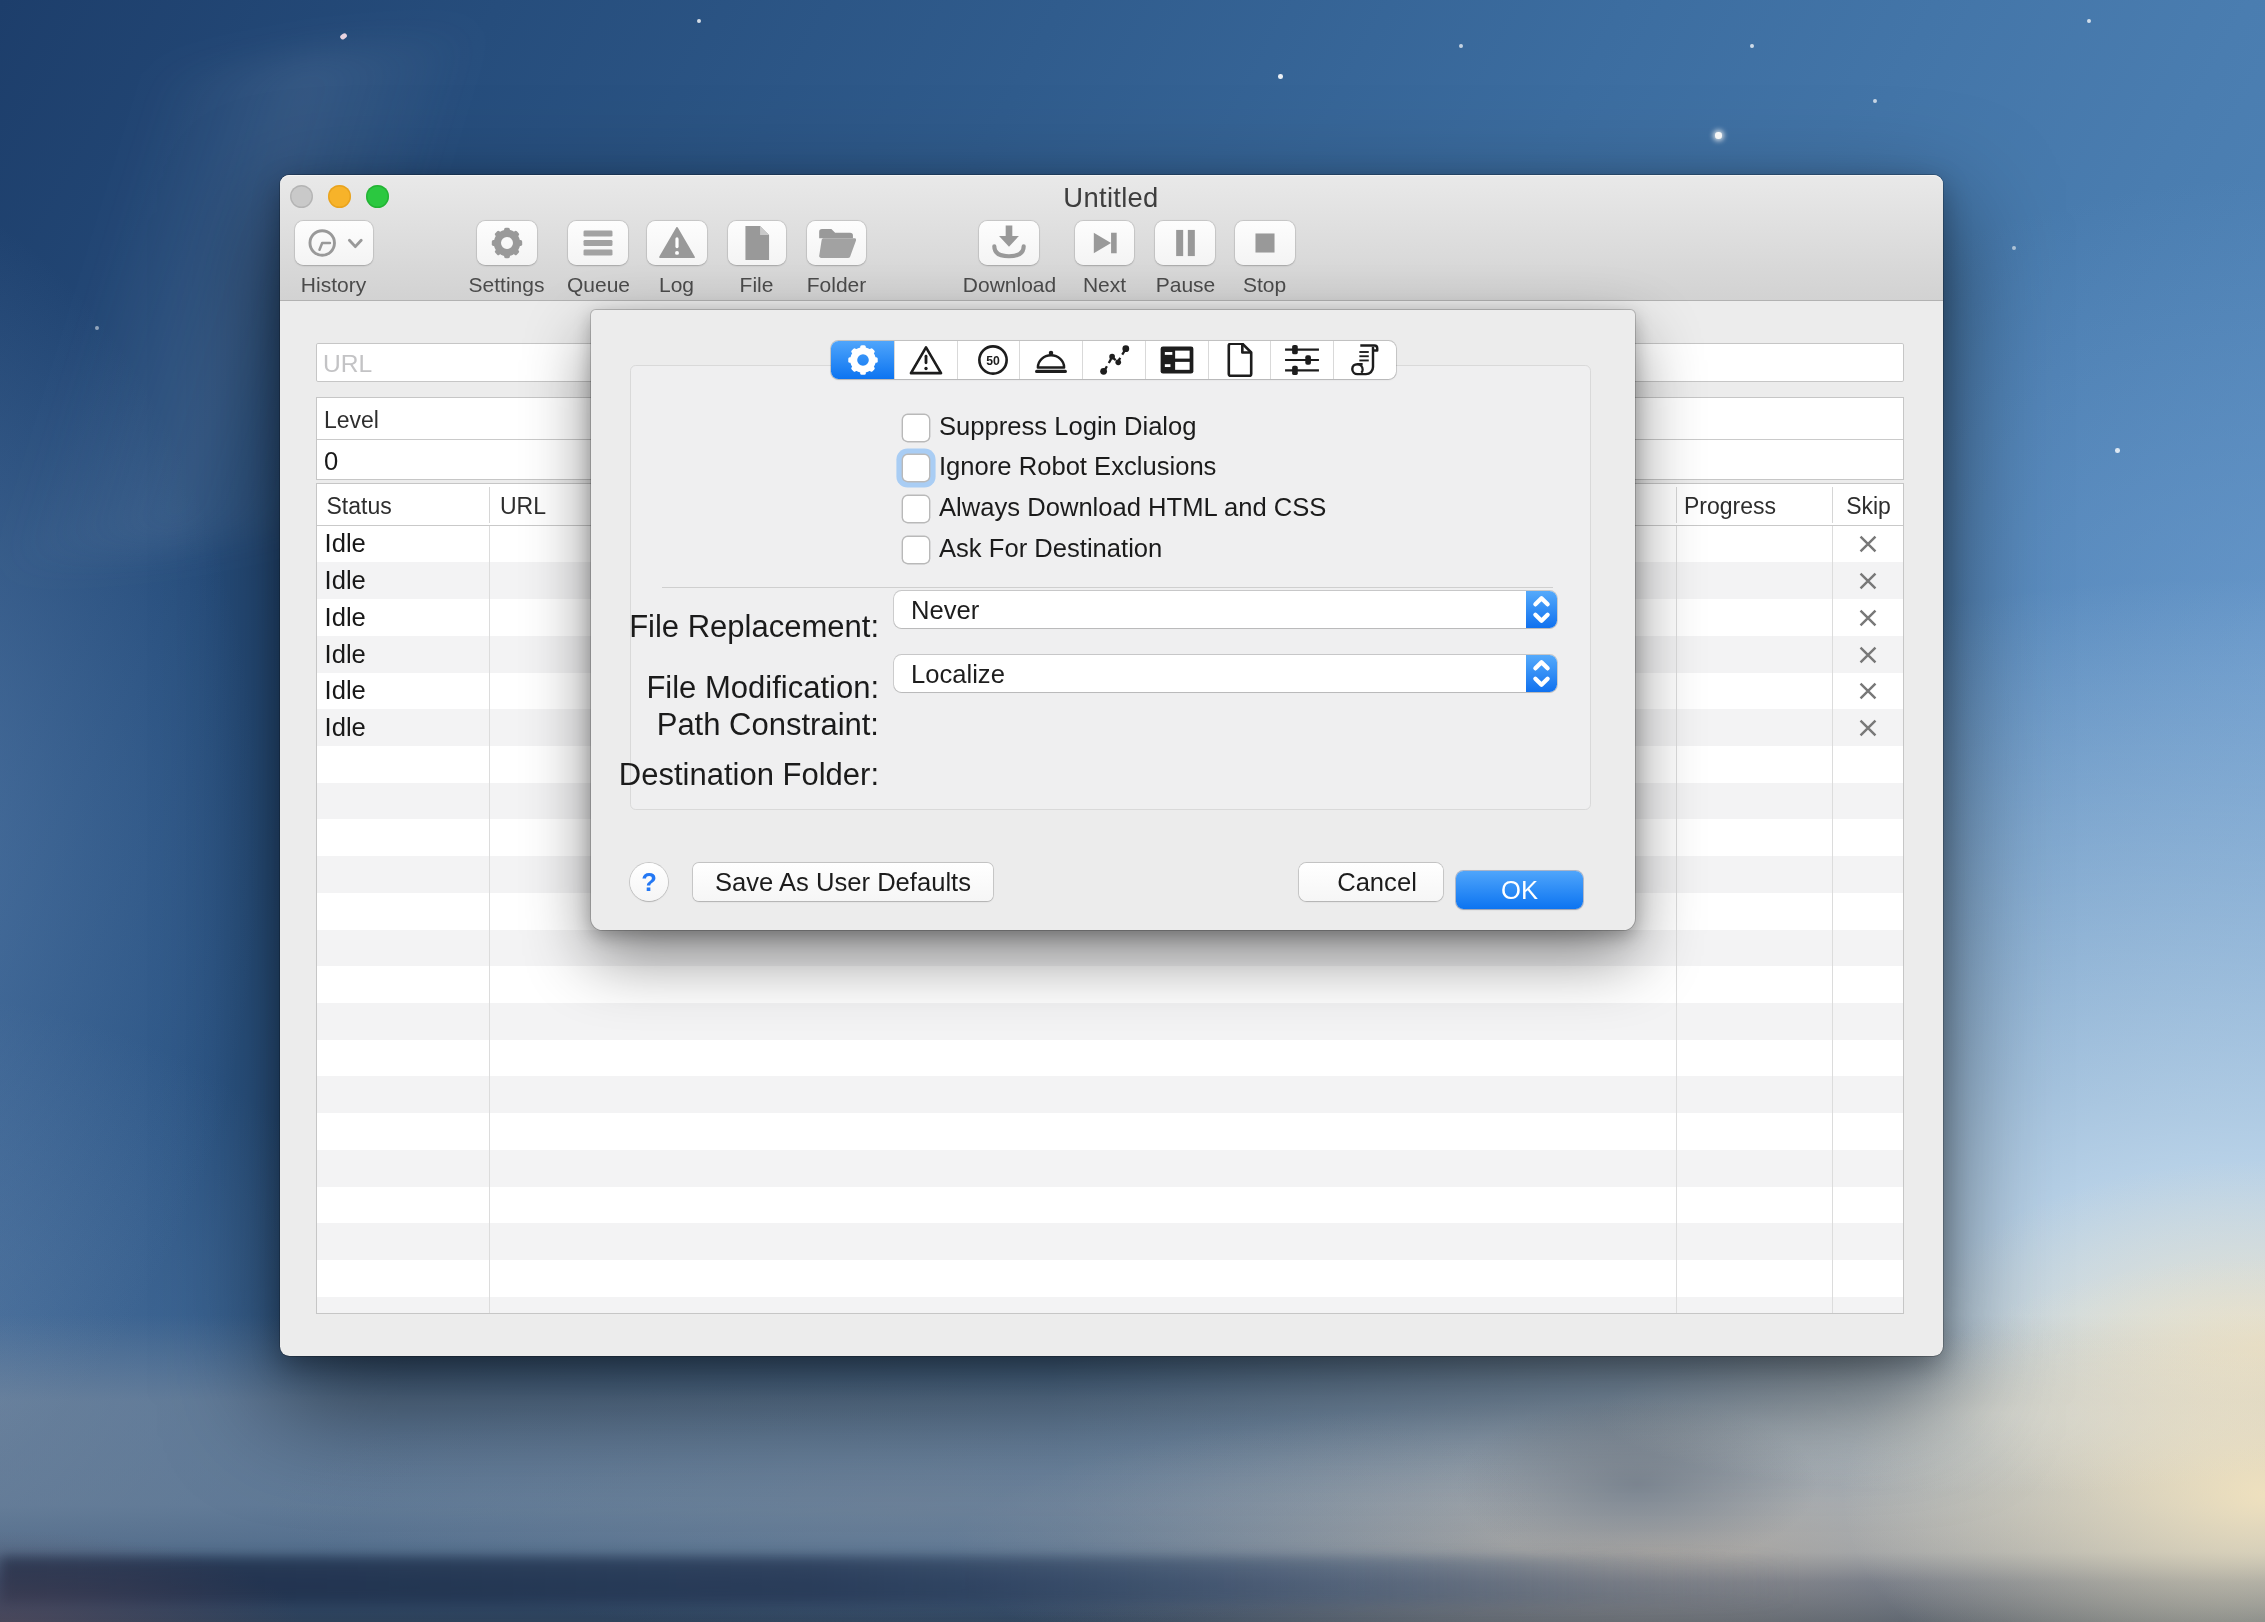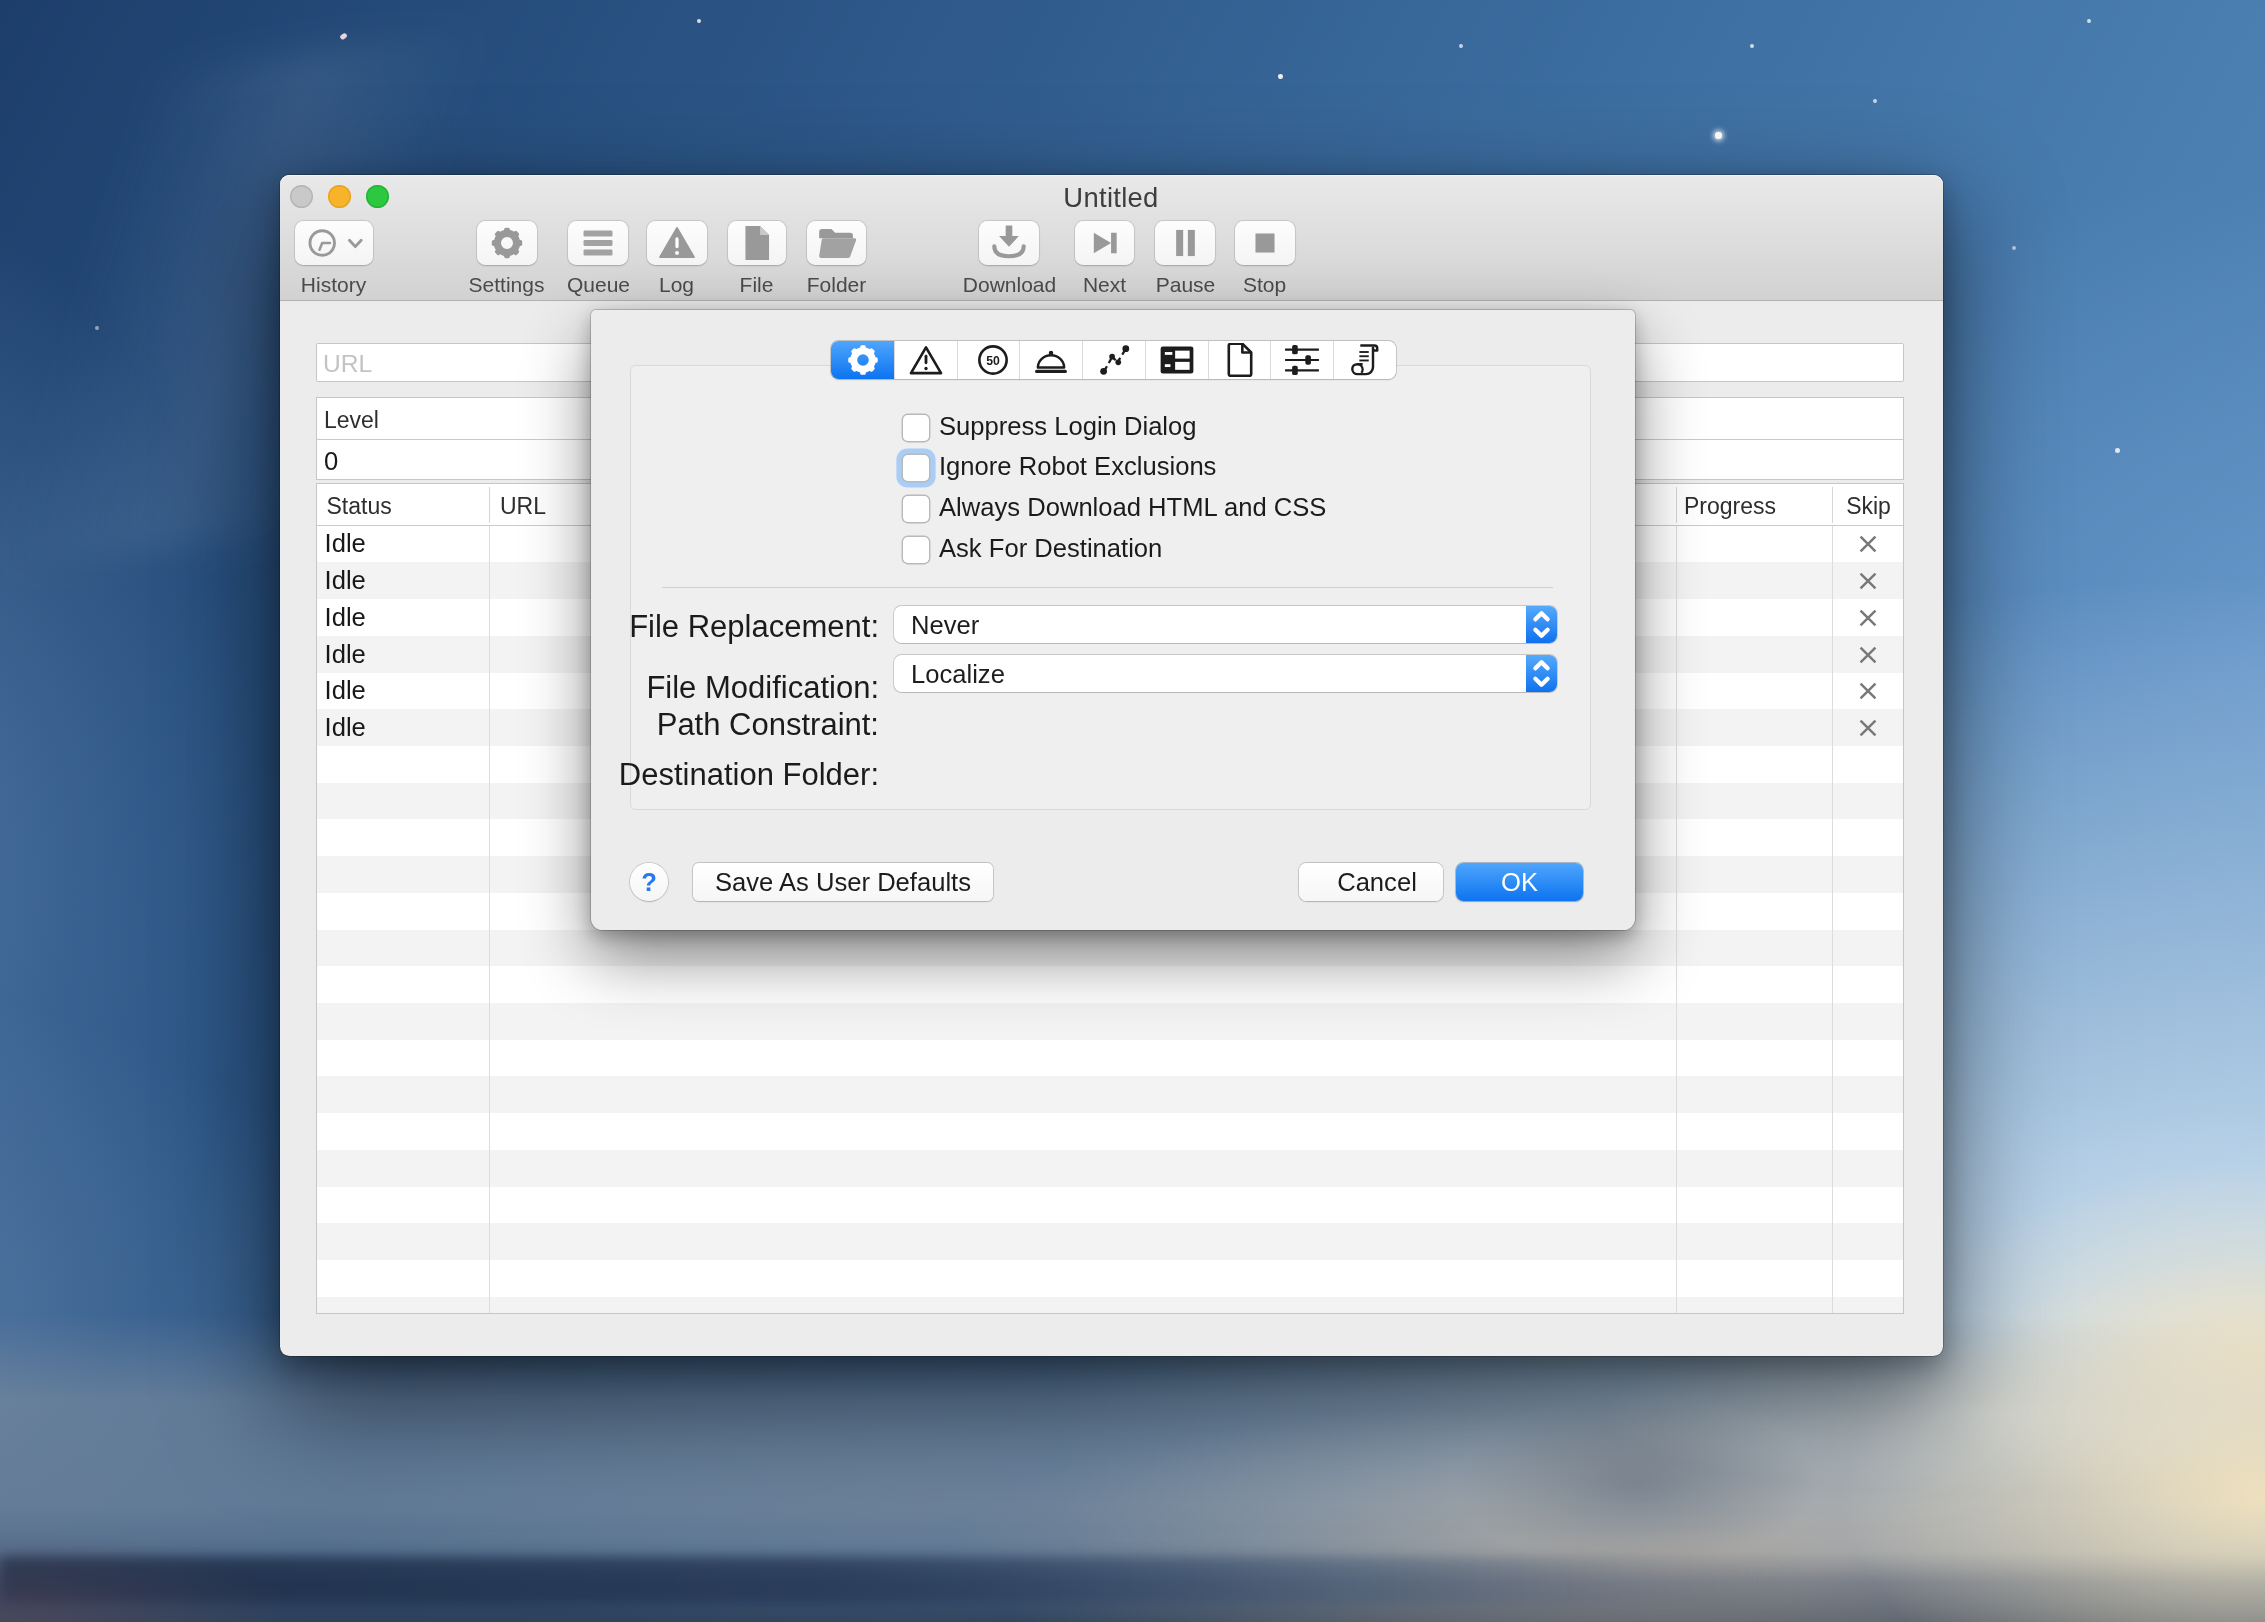--- a/index.html
+++ b/index.html
@@ -383,21 +383,21 @@
 <div class="checkbox" style="top:105px;"></div>
 <div class="cblabel" style="top:102px;">Suppress Login Dialog</div>
 <div class="checkbox" style="top:145px;box-shadow:0 0 0 1.4px #b9b9b9, 0 0 0 6.6px #a9cdf4;"></div>
 <div class="cblabel" style="top:142px;">Ignore Robot Exclusions</div>
 <div class="checkbox" style="top:186px;"></div>
 <div class="cblabel" style="top:183px;">Always Download HTML and CSS</div>
 <div class="checkbox" style="top:227px;"></div>
 <div class="cblabel" style="top:224px;">Ask For Destination</div>
 <div style="position:absolute;left:71px;top:277px;width:891px;height:0.9px;background:#cfcfcf;"></div>
 <div class="plabel" style="top:299px;">File Replacement:</div>
-<div class="popup" style="top:296px;">
+<div class="popup" style="top:281px;">
 <div class="popuptext">Never</div>
 <div class="stepper"><svg width="31" height="37" viewBox="0 0 33 39">
  <path d="M10 14 L16.5 7.5 L23 14" fill="none" stroke="#ffffff" stroke-width="4.6" stroke-linecap="round" stroke-linejoin="round"></path>
  <path d="M10 25 L16.5 31.5 L23 25" fill="none" stroke="#ffffff" stroke-width="4.6" stroke-linecap="round" stroke-linejoin="round"></path>
 </svg></div>
 </div>
 <div class="plabel" style="top:360px;">File Modification:</div>
 <div class="popup" style="top:345px;">
 <div class="popuptext">Localize</div>
 <div class="stepper"><svg width="31" height="37" viewBox="0 0 33 39">
@@ -406,15 +406,15 @@
 </svg></div>
 </div>
 <div class="plabel" style="top:397px;">Path Constraint:</div>
 <div class="plabel" style="top:447px;">Destination Folder:</div>
 <div style="position:absolute;left:39px;top:553px;width:38px;height:38px;border-radius:50%;
   background:linear-gradient(#ffffff,#f5f5f5);box-shadow:0 0 0 0.9px rgba(0,0,0,0.15), 0 0.9px 1.9px rgba(0,0,0,0.12);
   text-align:center;line-height:39px;font-size:25.6px;color:#2478f4;font-weight:bold;">?</div>
 <div class="btn" style="left:102px;width:300px;border-radius:6px;">Save As User Defaults</div>
 <div class="btn" style="left:708px;width:132px;padding-left:12px;">Cancel</div>
 <div class="btn" style="left:865px;width:127px;background:linear-gradient(#4fa5fb,#0c74f1);color:#ffffff;
-  box-shadow:0 0 0 0.9px rgba(0,40,120,0.25), 0 0.9px 1.9px rgba(0,0,0,0.15);">OK</div>
+  box-shadow:0 0 0 0.9px rgba(0,40,120,0.25), 0 0.9px 1.9px rgba(0,0,0,0.15);margin-top:8px;">OK</div>
 </div>
 
 
 </body></html>

